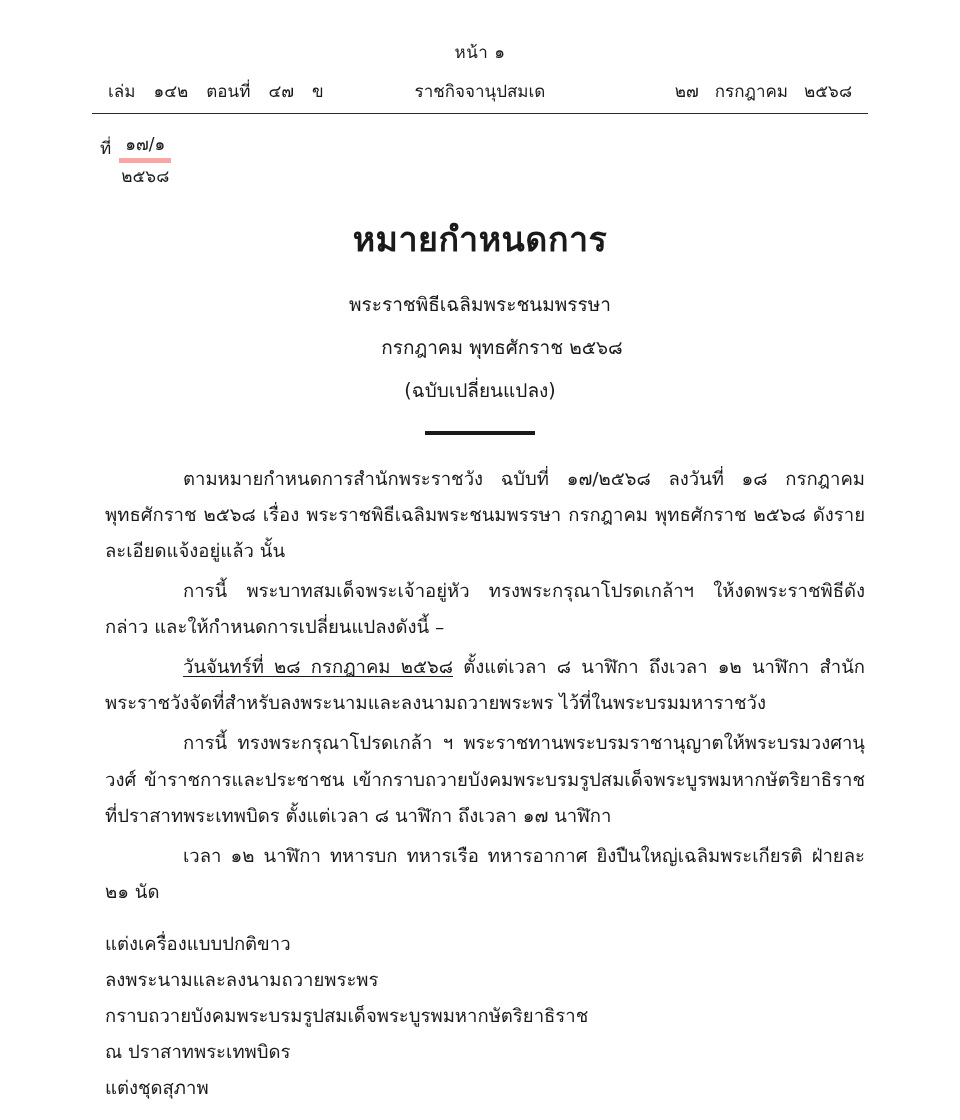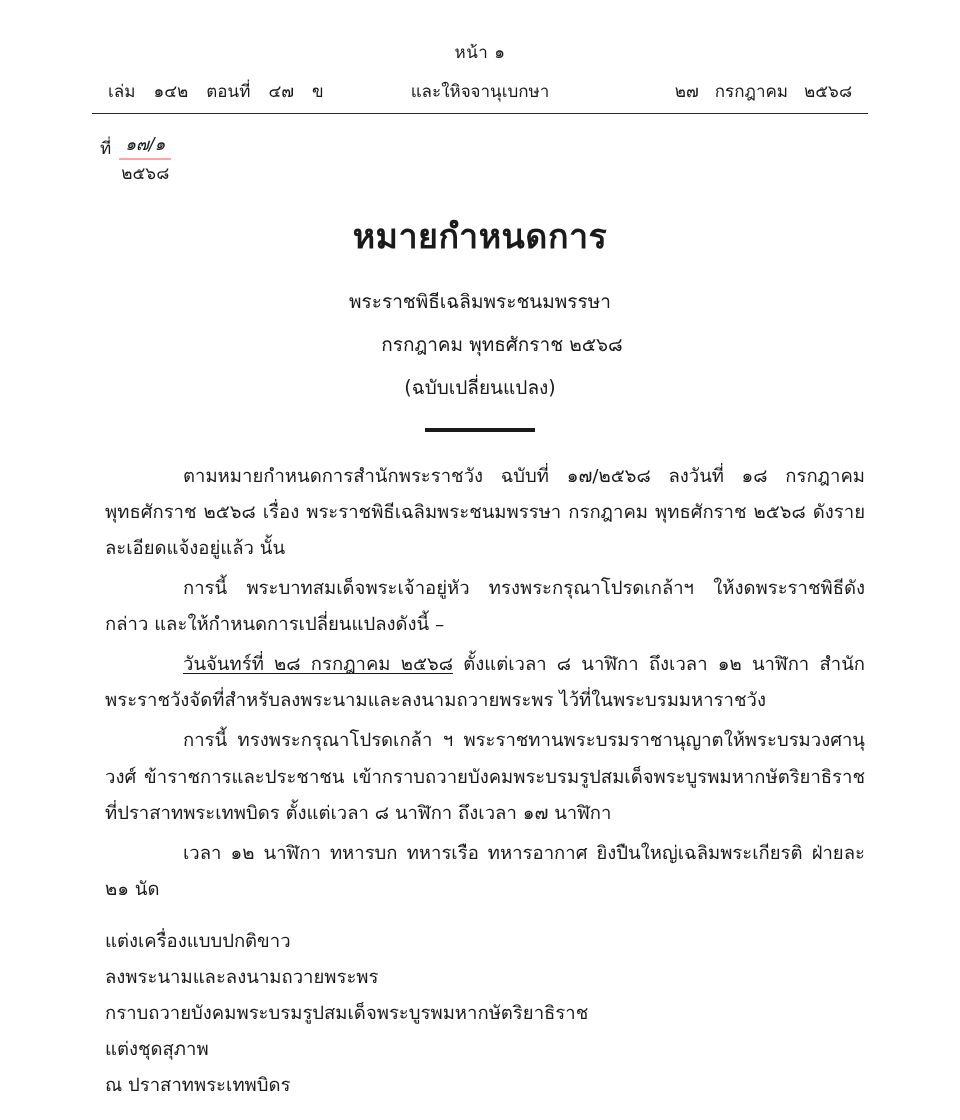--- a/index.html
+++ b/index.html
@@ -72,23 +72,22 @@
     gap: 8px;
     width: 150px;
   }
   .docnum .label { padding-top: 2px; }
   .docnum .frac {
     text-align: center;
     line-height: 1.45;
   }
   .docnum .frac .num {
     display: block;
-    border-bottom: 2px solid #fca5a5;
+    border-bottom: 5px solid #fca5a5;
     padding: 0 6px 1px 6px;
-    font-style: italic;
   }
   .docnum .frac .den {
     display: block;
     padding-top: 1px;
   }
 
   
   .title-main {
     text-align: center;
     font-size: 34px;
@@ -156,21 +155,21 @@
   <div class="page-number">หน้า ๑</div>
 
   <div class="header-row">
     <div class="header-left">
       <span>เล่ม</span>
       <span>๑๔๒</span>
       <span>ตอนที่</span>
       <span>๔๗</span>
       <span>ข</span>
     </div>
-    <div class="header-center">และใหิจจานุเบกษา</div>
+    <div class="header-center">ราชกิจจานุปสมเด</div>
     <div class="header-right">
       <span>๒๗</span>
       <span>กรกฎาคม</span>
       <span>๒๕๖๘</span>
     </div>
   </div>
 
   <hr class="rule">
 
   <div class="docnum">
@@ -194,18 +193,18 @@
     <p class="para"><span class="u">วันจันทร์ที่ ๒๘ กรกฎาคม ๒๕๖๘</span><span> ตั้งแต่เวลา ๘ นาฬิกา ถึงเวลา ๑๒ นาฬิกา สำนักพระราชวังจัดที่สำหรับลงพระนามและลงนามถวายพระพร ไว้ที่ในพระบรมมหาราชวัง</span></p>
     <p class="para">การนี้ ทรงพระกรุณาโปรดเกล้า ฯ พระราชทานพระบรมราชานุญาตให้พระบรมวงศานุวงศ์ ข้าราชการและประชาชน เข้ากราบถวายบังคมพระบรมรูปสมเด็จพระบูรพมหากษัตริยาธิราช ที่ปราสาทพระเทพบิดร ตั้งแต่เวลา ๘ นาฬิกา ถึงเวลา ๑๗ นาฬิกา</p>
     <p class="para">เวลา ๑๒ นาฬิกา ทหารบก ทหารเรือ ทหารอากาศ ยิงปืนใหญ่เฉลิมพระเกียรติ ฝ่ายละ ๒๑ นัด</p>
   </div>
 
   <div class="dress">
     <div class="dress-lines">
       <div>แต่งเครื่องแบบปกติขาว</div>
       <div>ลงพระนามและลงนามถวายพระพร</div>
       <div>กราบถวายบังคมพระบรมรูปสมเด็จพระบูรพมหากษัตริยาธิราช</div>
+      <div>ณ ปราสาทพระเทพบิดร</div>
       <div>แต่งชุดสุภาพ</div>
-      <div>ณ ปราสาทพระเทพบิดร</div>
     </div>
   </div>
 
 </div>
 
 </body></html>

